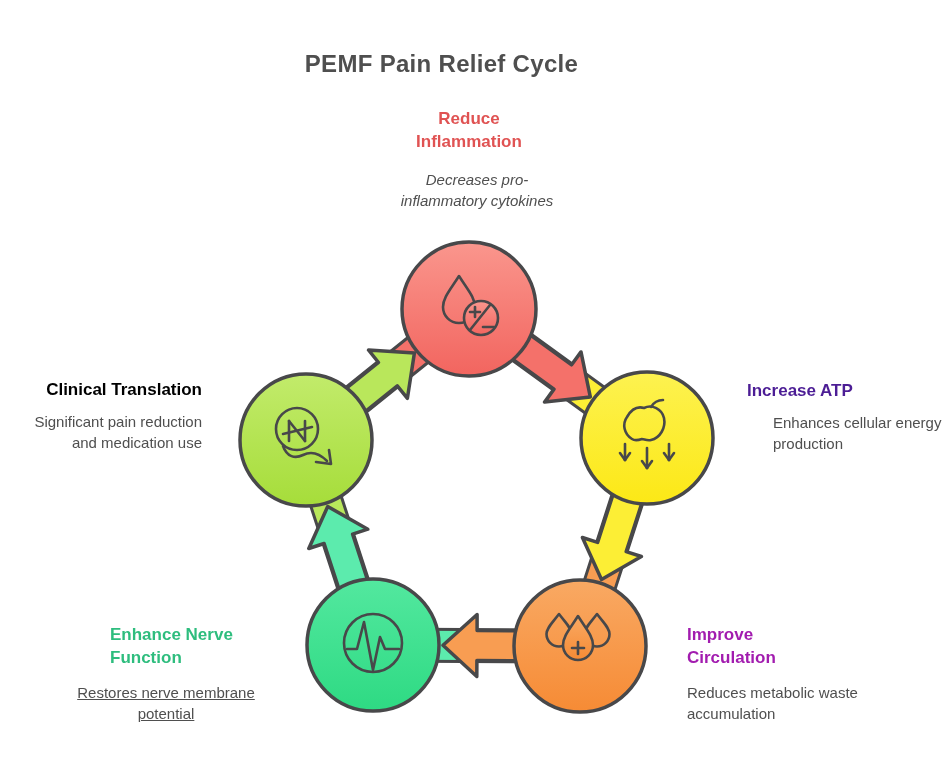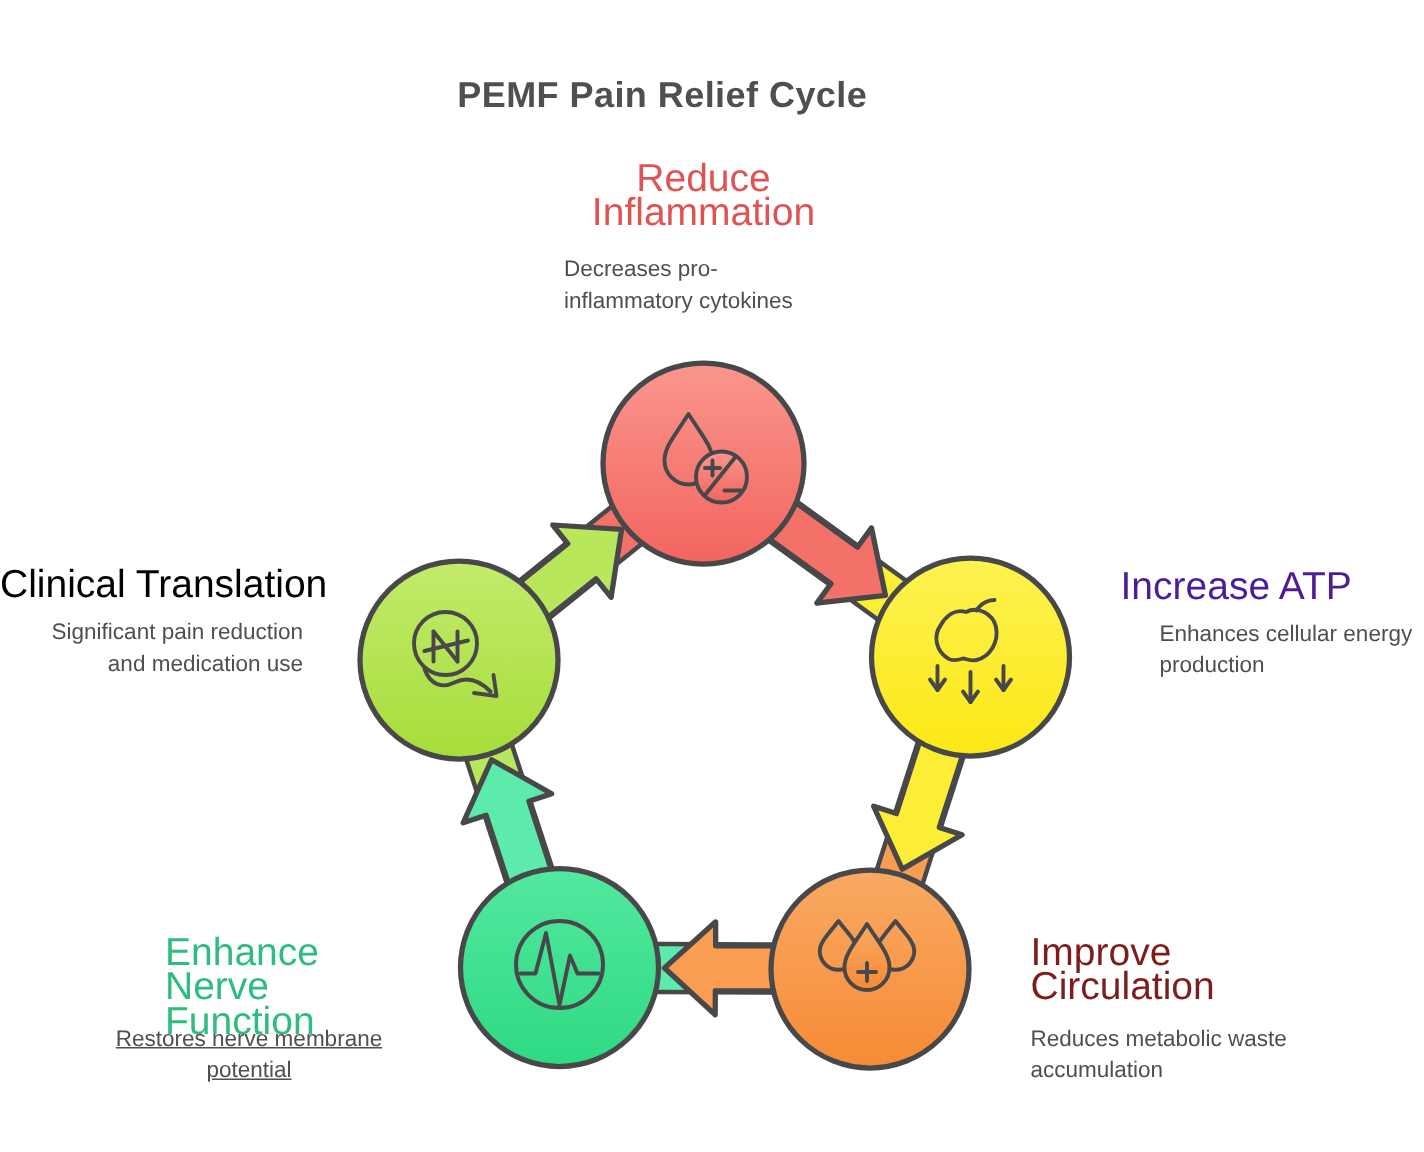--- a/index.html
+++ b/index.html
@@ -1,25 +1,25 @@
 <!DOCTYPE html>
 <html><head>
 <meta charset="utf-8">
 <style>
   html,body{margin:0;padding:0;}
   body{width:949px;height:768px;background:#ffffff;font-family:"Liberation Sans",sans-serif;overflow:hidden;}
   #stage{position:relative;width:883px;height:768px;background:#ffffff;}
   #diagram{position:absolute;left:0;top:0;}
   .title{position:absolute;left:0;width:100%;top:50px;text-align:center;font-size:24px;font-weight:700;color:#4f4f4f;letter-spacing:0.3px;}
   .lbl{position:absolute;}
-  .heading{font-weight:400;font-size:26px;line-height:23px;}
+  .heading{font-weight:700;font-size:17px;line-height:23px;}
   .sub{font-size:15px;line-height:21px;color:#4f4f4f;}
   .nowrap{white-space:nowrap;}
   .pos-top-h{left:384px;top:107px;width:170px;text-align:center;}
-  .pos-top-s{left:376px;top:169px;width:170px;text-align:left;}
+  .pos-top-s{left:392px;top:169px;width:170px;text-align:center;font-style:italic;}
   .pos-right-h{left:747px;top:379px;}
   .pos-right-s{left:773px;top:412px;width:180px;}
   .pos-br-h{left:687px;top:623px;width:135px;}
   .pos-br-s{left:687px;top:682px;width:182px;}
   .pos-bl-h{left:110px;top:623px;width:151px;text-align:left;}
   .pos-bl-s{left:70px;top:682px;width:192px;text-align:center;text-decoration:underline;}
   .pos-left-h{left:0px;top:378px;width:202px;text-align:right;}
   .pos-left-s{left:7px;top:411px;width:195px;text-align:right;}
 </style>
 </head>
@@ -108,21 +108,21 @@
         <polyline points="329,450 331,464 316,462"></polyline>
       </g>
     </svg>
 
   <div class="lbl heading pos-top-h" style="color: rgb(224, 83, 83);">Reduce Inflammation</div>
   <div class="lbl sub pos-top-s">Decreases pro-inflammatory cytokines</div>
 
   <div class="lbl heading nowrap pos-right-h" style="color: #4c1d95;">Increase ATP</div>
   <div class="lbl sub pos-right-s">Enhances cellular energy production</div>
 
-  <div class="lbl heading pos-br-h" style="color: #7f1d1d;">Improve Circulation</div>
+  <div class="lbl heading pos-br-h" style="color: #a21caf;">Improve Circulation</div>
   <div class="lbl sub pos-br-s">Reduces metabolic waste accumulation</div>
 
   <div class="lbl heading pos-bl-h" style="color: rgb(46, 189, 126);">Enhance Nerve Function</div>
   <div class="lbl sub pos-bl-s">Restores nerve membrane potential</div>
 
   <div class="lbl heading nowrap pos-left-h" style="color: #000000;">Clinical Translation</div>
   <div class="lbl sub pos-left-s">Significant pain reduction and medication use</div>
 </div>
 
 </body></html>

